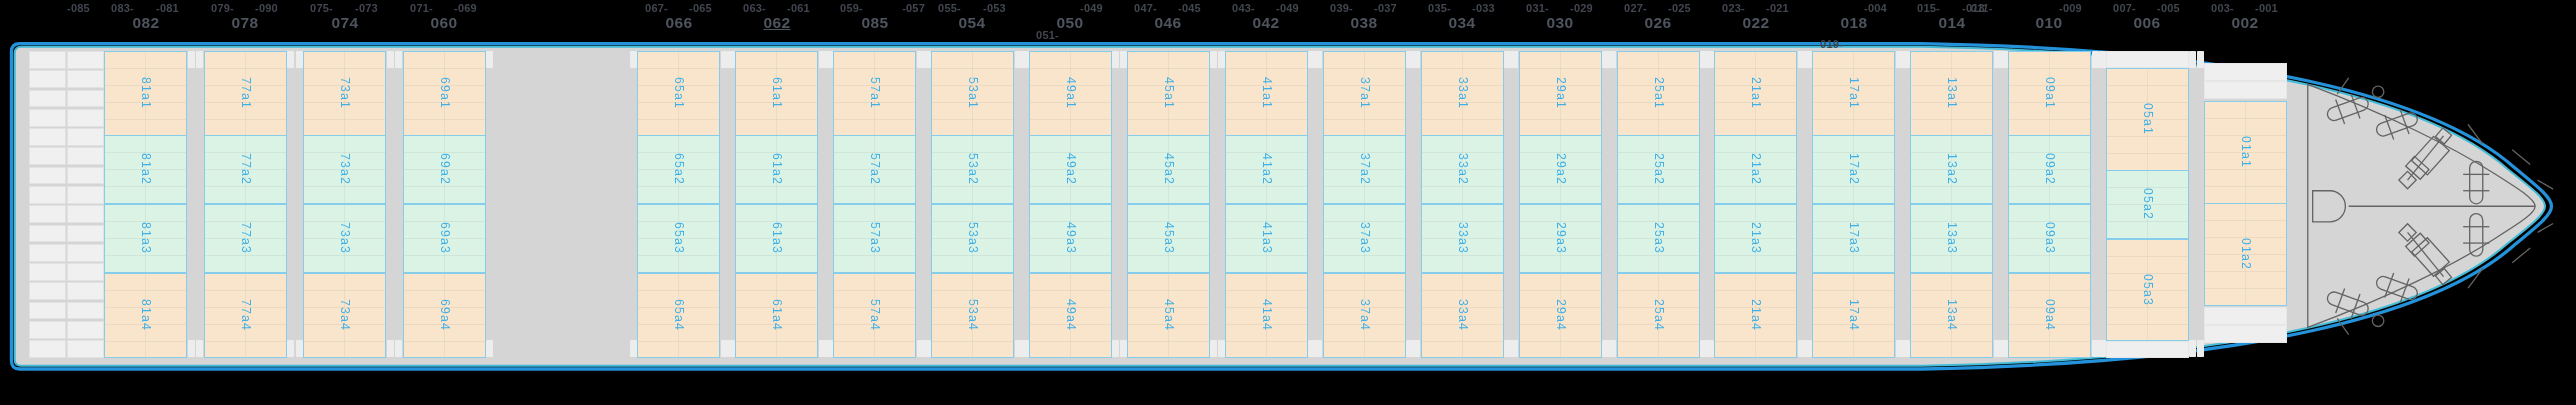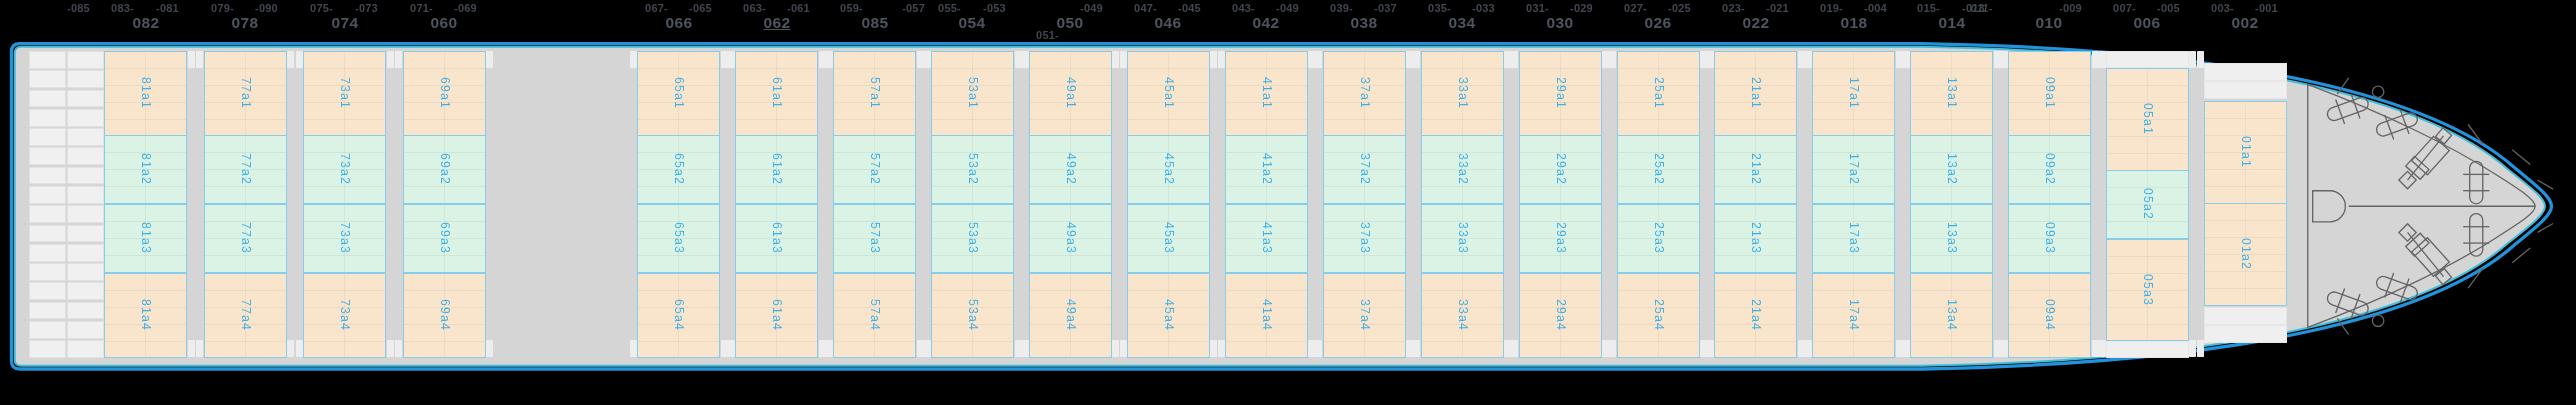--- a/index.html
+++ b/index.html
@@ -154,21 +154,21 @@
       <span class="hdr-even" style="left: 1462px;">034</span>
       <span class="hdr-odd" style="left: 1538px;">031-</span>
       <span class="hdr-odd" style="left: 1582px;">-029</span>
       <span class="hdr-even" style="left: 1560px;">030</span>
       <span class="hdr-odd" style="left: 1636px;">027-</span>
       <span class="hdr-odd" style="left: 1680px;">-025</span>
       <span class="hdr-even" style="left: 1658px;">026</span>
       <span class="hdr-odd" style="left: 1734px;">023-</span>
       <span class="hdr-odd" style="left: 1778px;">-021</span>
       <span class="hdr-even" style="left: 1756px;">022</span>
-      <span class="hdr-odd" style="left: 1832px;">019-</span>
+      <span class="hdr-odd" style="left: 1832px; margin-top: 36px;">019-</span>
       <span class="hdr-odd" style="left: 1876px;">-004</span>
       <span class="hdr-even" style="left: 1854px;">018</span>
       <span class="hdr-odd" style="left: 1929px;">015-</span>
       <span class="hdr-odd" style="left: 1974px;">-013</span>
       <span class="hdr-even" style="left: 1952px;">014</span>
       <span class="hdr-odd" style="left: 1982px; font-style: italic;">011-</span>
       <span class="hdr-odd" style="left: 2071px;">-009</span>
       <span class="hdr-even" style="left: 2049px;">010</span>
       <span class="hdr-odd" style="left: 2125px;">007-</span>
       <span class="hdr-odd" style="left: 2169px;">-005</span>

